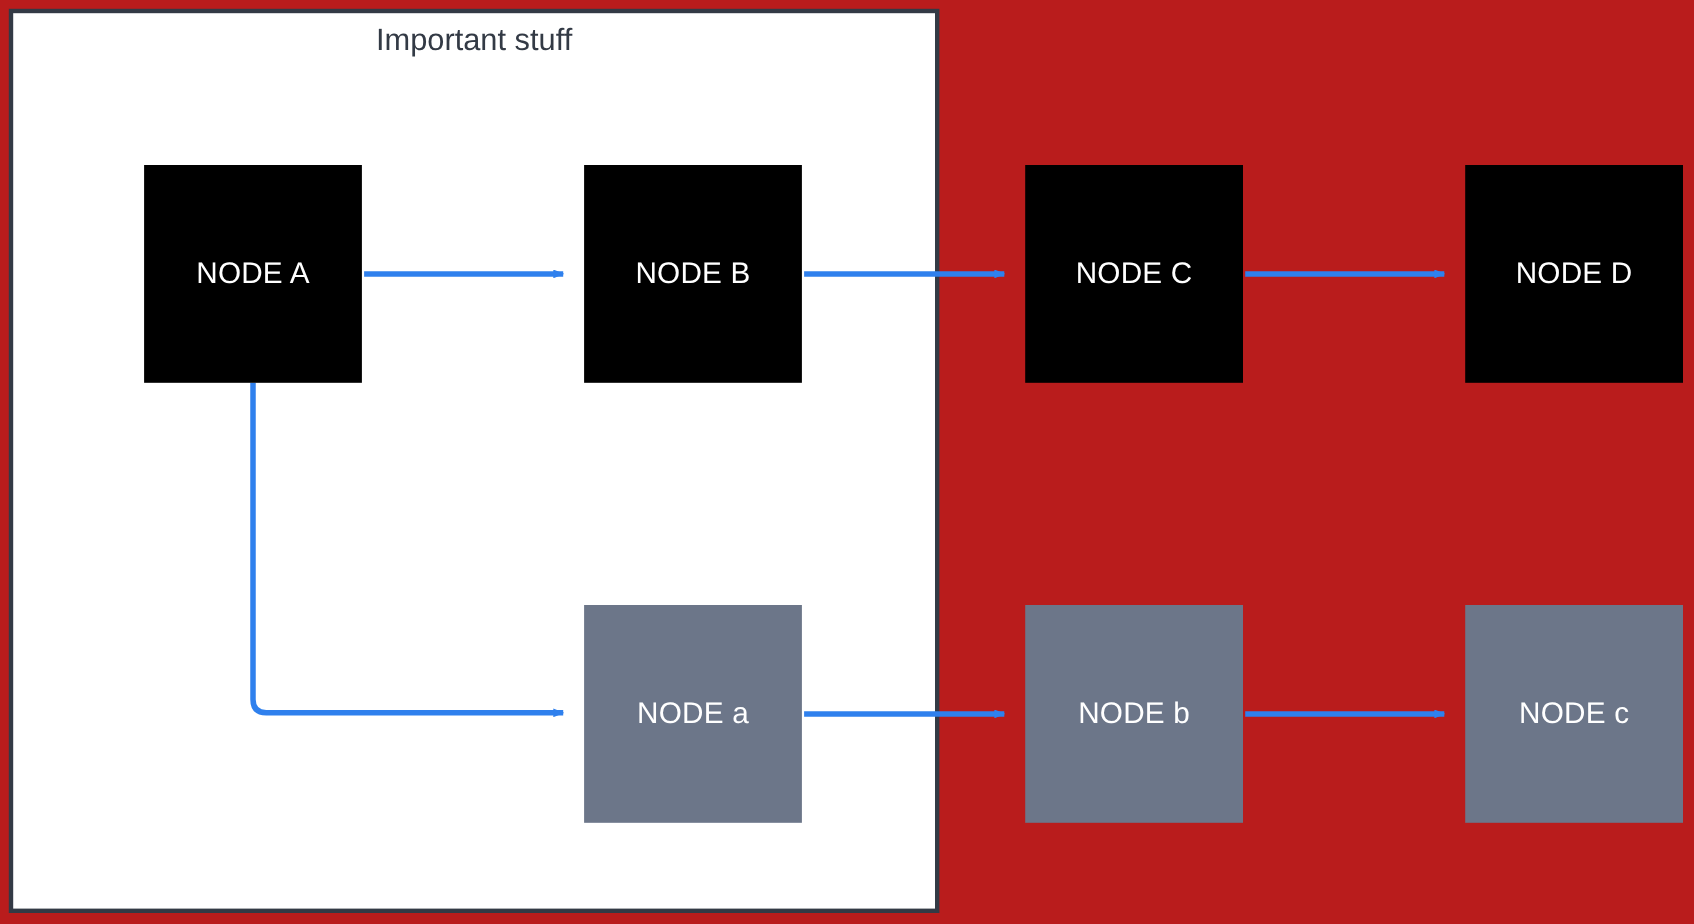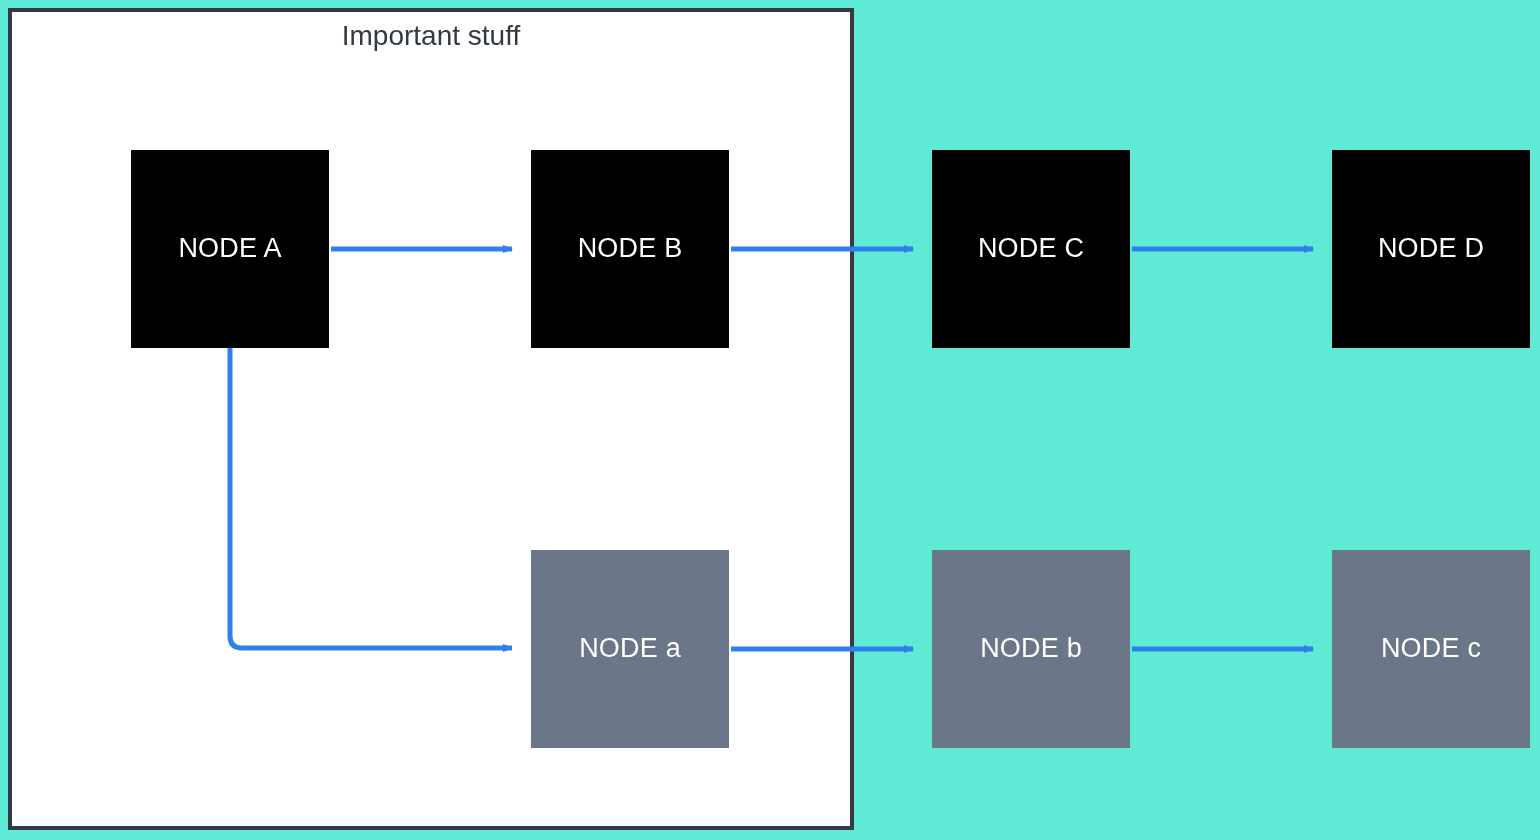--- a/index.html
+++ b/index.html
@@ -10,21 +10,21 @@
   body {
     width: 1540px;
     height: 840px;
     font-family: "Liberation Sans", sans-serif;
     overflow: hidden;
   }
   #diagram-root {
     position: relative;
     width: 1540px;
     height: 840px;
-    background: #5eead4;
+    background: #b91c1c;
   }
   #flow-svg {
     display: block;
     width: 1540px;
     height: 840px;
   }
   .node-rect {
     stroke: none;
   }
   .node-label {

